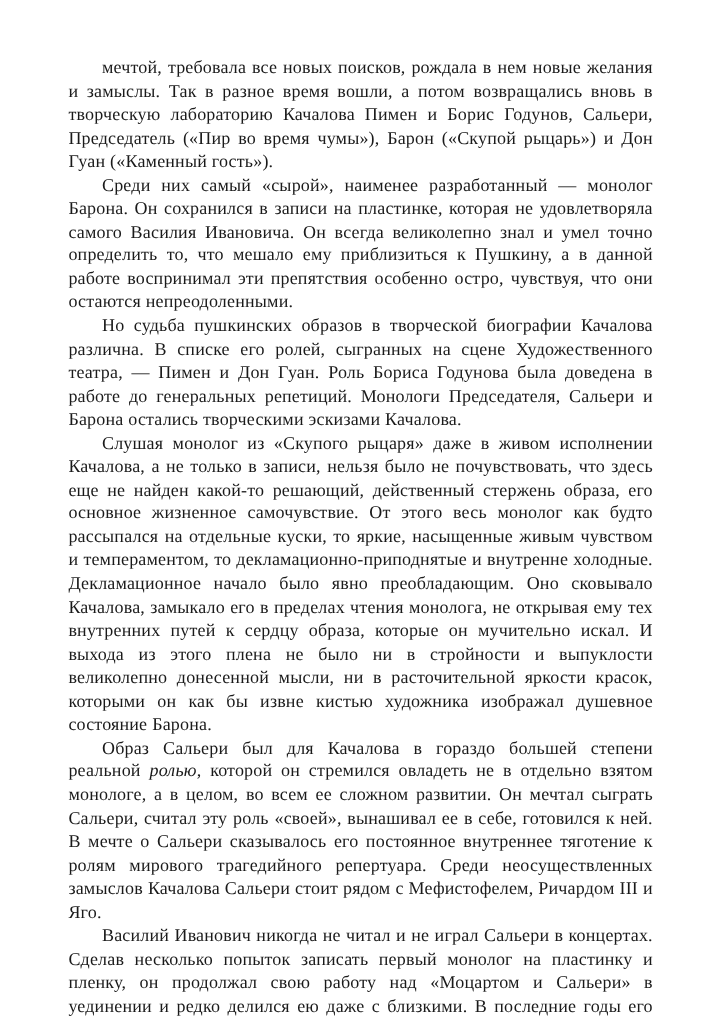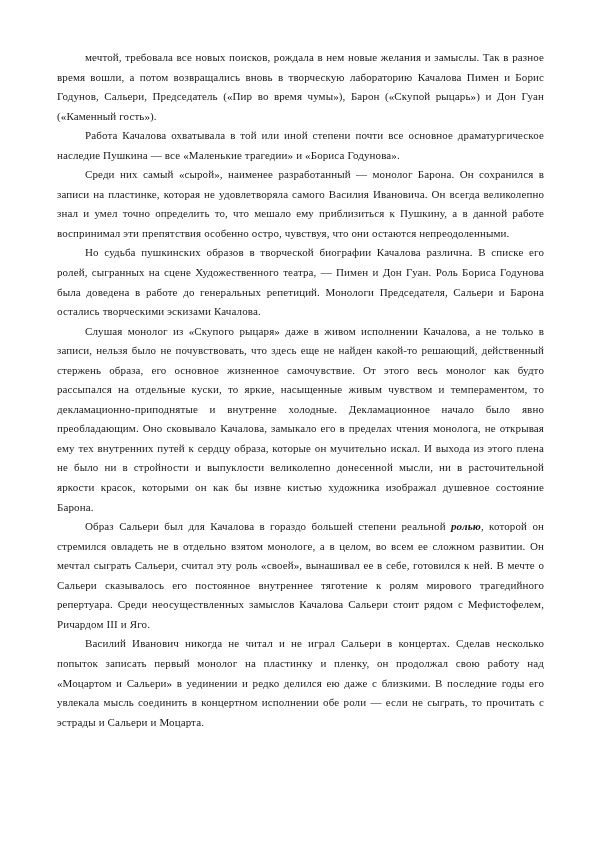--- a/index.html
+++ b/index.html
@@ -26,44 +26,42 @@
     position: absolute;
     left: 57px;
     top: 48px;
     width: 487px;
   }
   p.para {
     margin: 0;
     padding: 0;
     text-indent: 28px;
     text-align: justify;
-    font-size: 11px;
+    font-size: 15px;
     line-height: 19.55px;
     letter-spacing: 0.01em;
     word-spacing: 0.01em;
     -webkit-font-smoothing: antialiased;
     hyphens: none;
   }
   p.para:last-child {
     text-align-last: left;
   }
   em.italic-term {
     font-style: italic;
-    font-weight: bold;
   }
 </style>
 </head>
 <body style="color: rgb(26, 26, 26);">
 
 <div class="page" style="background: rgb(255, 255, 255);">
   <div class="text-column">
 
     <p class="para">мечтой, требовала все новых поисков, рождала в нем новые желания и замыслы. Так в разное время вошли, а потом возвращались вновь в творческую лабораторию Качалова Пимен и Борис Годунов, Сальери, Председатель («Пир во время чумы»), Барон («Скупой рыцарь») и Дон Гуан («Каменный гость»).</p>
 
-    <p class="para">Работа Качалова охватывала в той или иной степени почти все основное драматургическое наследие Пушкина — все «Маленькие трагедии» и «Бориса Годунова».</p>
 
     <p class="para">Среди них самый «сырой», наименее разработанный — монолог Барона. Он сохранился в записи на пластинке, которая не удовлетворяла самого Василия Ивановича. Он всегда великолепно знал и умел точно определить то, что мешало ему приблизиться к Пушкину, а в данной работе воспринимал эти препятствия особенно остро, чувствуя, что они остаются непреодоленными.</p>
 
     <p class="para">Но судьба пушкинских образов в творческой биографии Качалова различна. В списке его ролей, сыгранных на сцене Художественного театра, — Пимен и Дон Гуан. Роль Бориса Годунова была доведена в работе до генеральных репетиций. Монологи Председателя, Сальери и Барона остались творческими эскизами Качалова.</p>
 
     <p class="para">Слушая монолог из «Скупого рыцаря» даже в живом исполнении Качалова, а не только в записи, нельзя было не почувствовать, что здесь еще не найден какой-то решающий, действенный стержень образа, его основное жизненное самочувствие. От этого весь монолог как будто рассыпался на отдельные куски, то яркие, насыщенные живым чувством и темпераментом, то декламационно-приподнятые и внутренне холодные. Декламационное начало было явно преобладающим. Оно сковывало Качалова, замыкало его в пределах чтения монолога, не открывая ему тех внутренних путей к сердцу образа, которые он мучительно искал. И выхода из этого плена не было ни в стройности и выпуклости великолепно донесенной мысли, ни в расточительной яркости красок, которыми он как бы извне кистью художника изображал душевное состояние Барона.</p>
 
     <p class="para"><span>Образ Сальери был для Качалова в гораздо большей степени реальной </span><em class="italic-term">ролью</em><span>, которой он стремился овладеть не в отдельно взятом монологе, а в целом, во всем ее сложном развитии. Он мечтал сыграть Сальери, считал эту роль «своей», вынашивал ее в себе, готовился к ней. В мечте о Сальери сказывалось его постоянное внутреннее тяготение к ролям мирового трагедийного репертуара. Среди неосуществленных замыслов Качалова Сальери стоит рядом с Мефистофелем, Ричардом III и Яго.</span></p>
 
     <p class="para">Василий Иванович никогда не читал и не играл Сальери в концертах. Сделав несколько попыток записать первый монолог на пластинку и пленку, он продолжал свою работу над «Моцартом и Сальери» в уединении и редко делился ею даже с близкими. В последние годы его увлекала мысль соединить в концертном исполнении обе роли — если не сыграть, то прочитать с эстрады и Сальери и Моцарта.</p>

